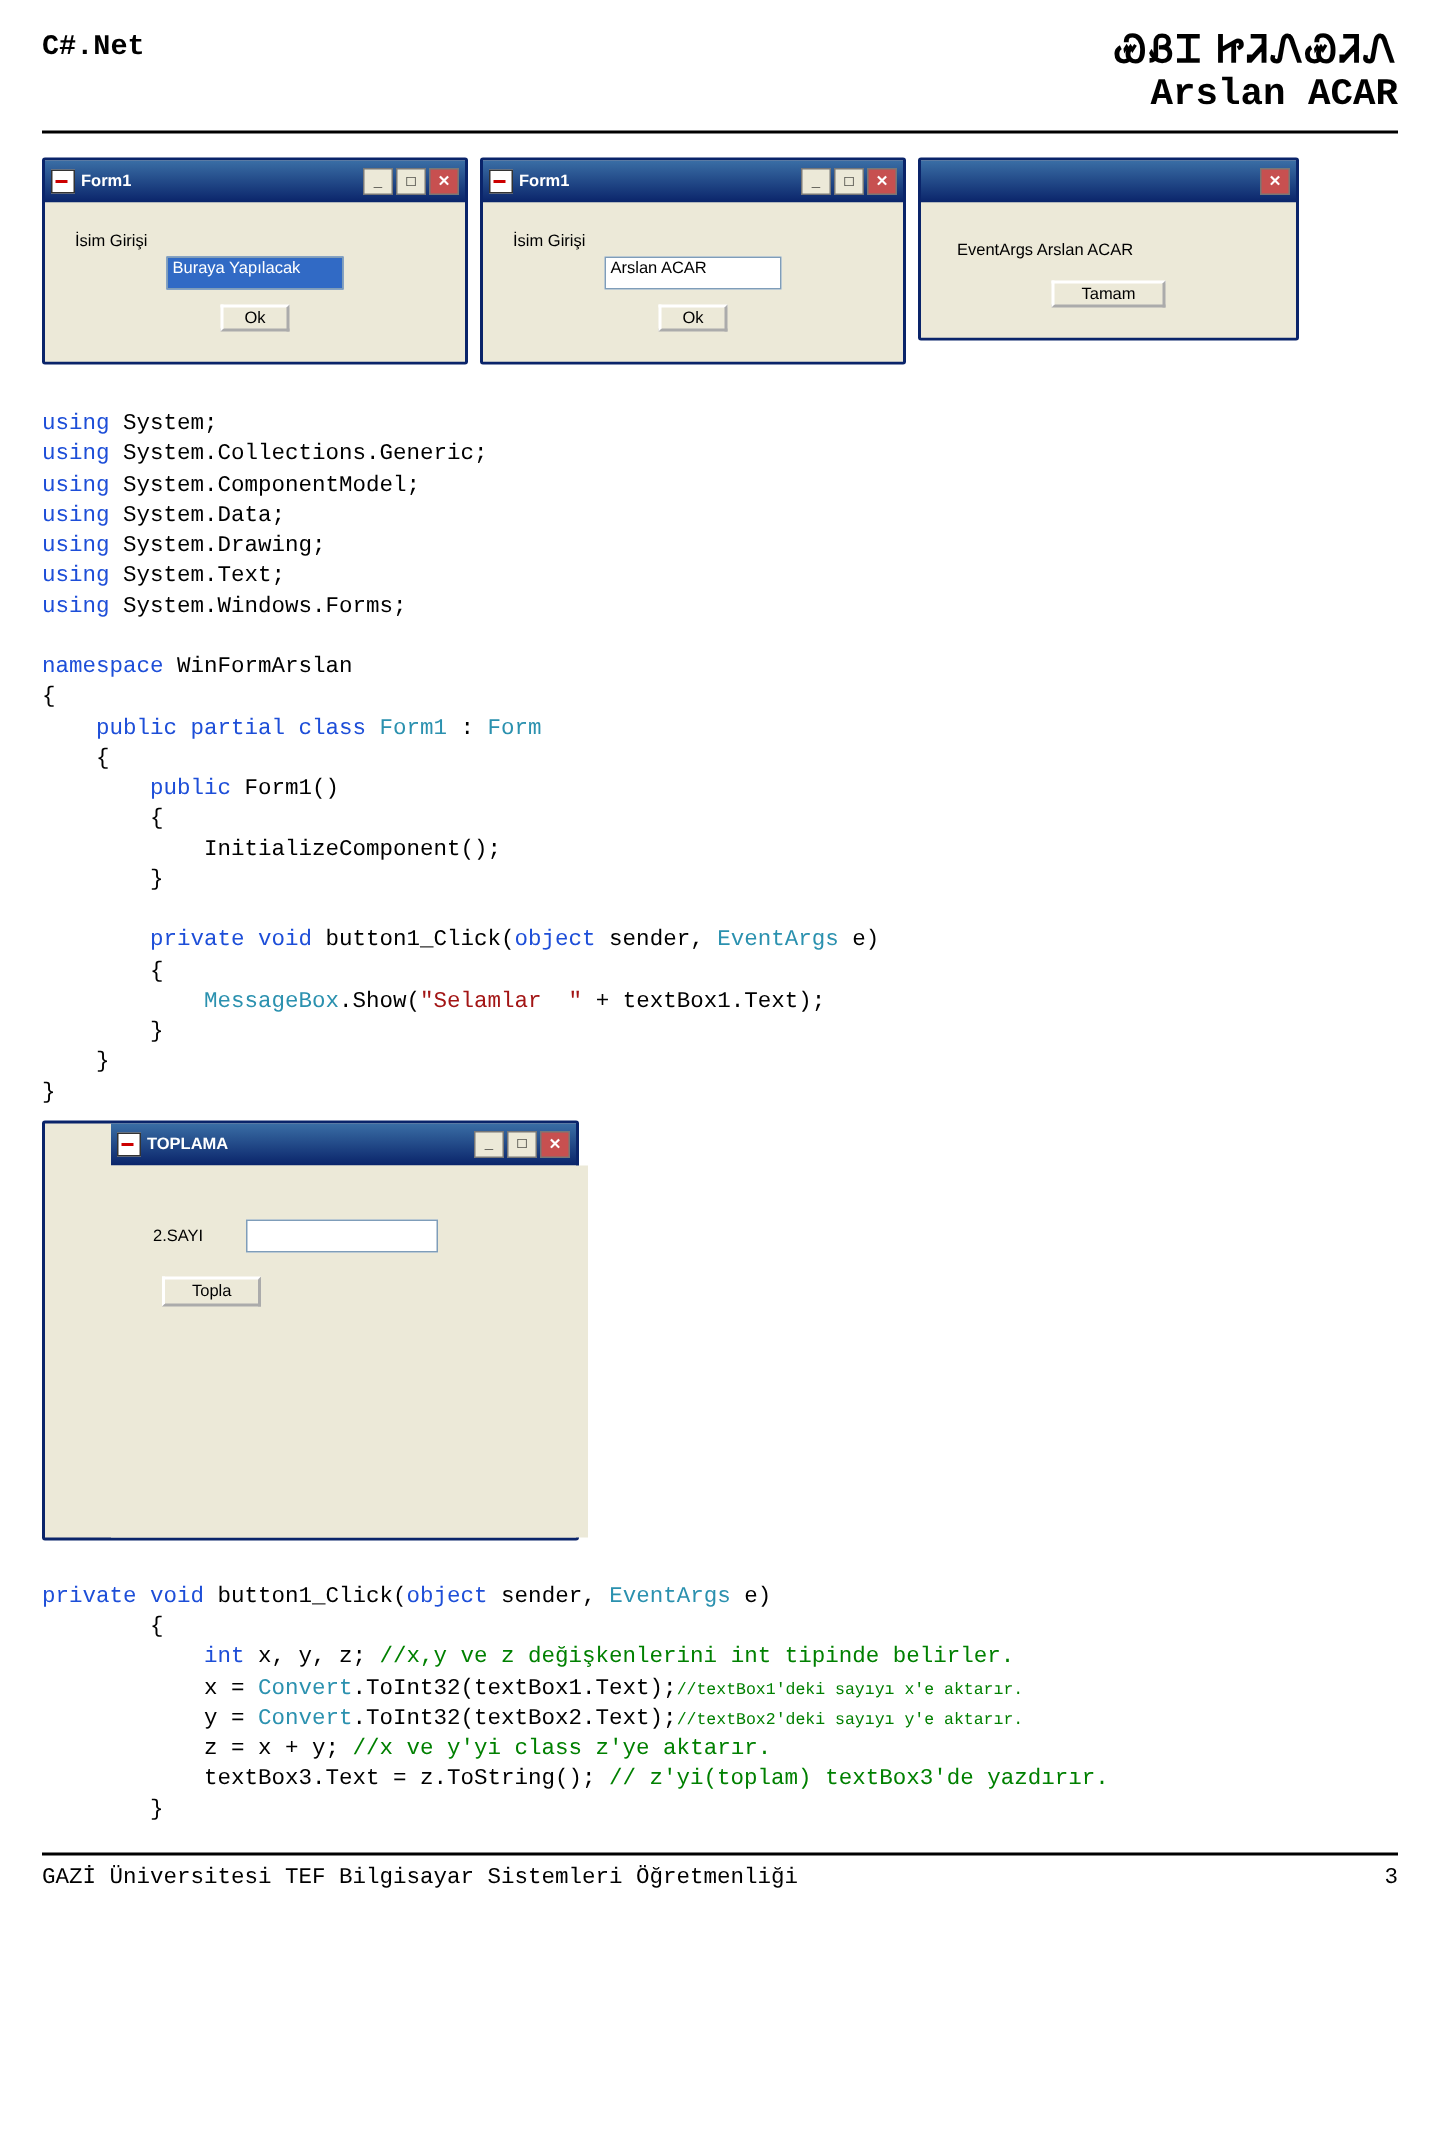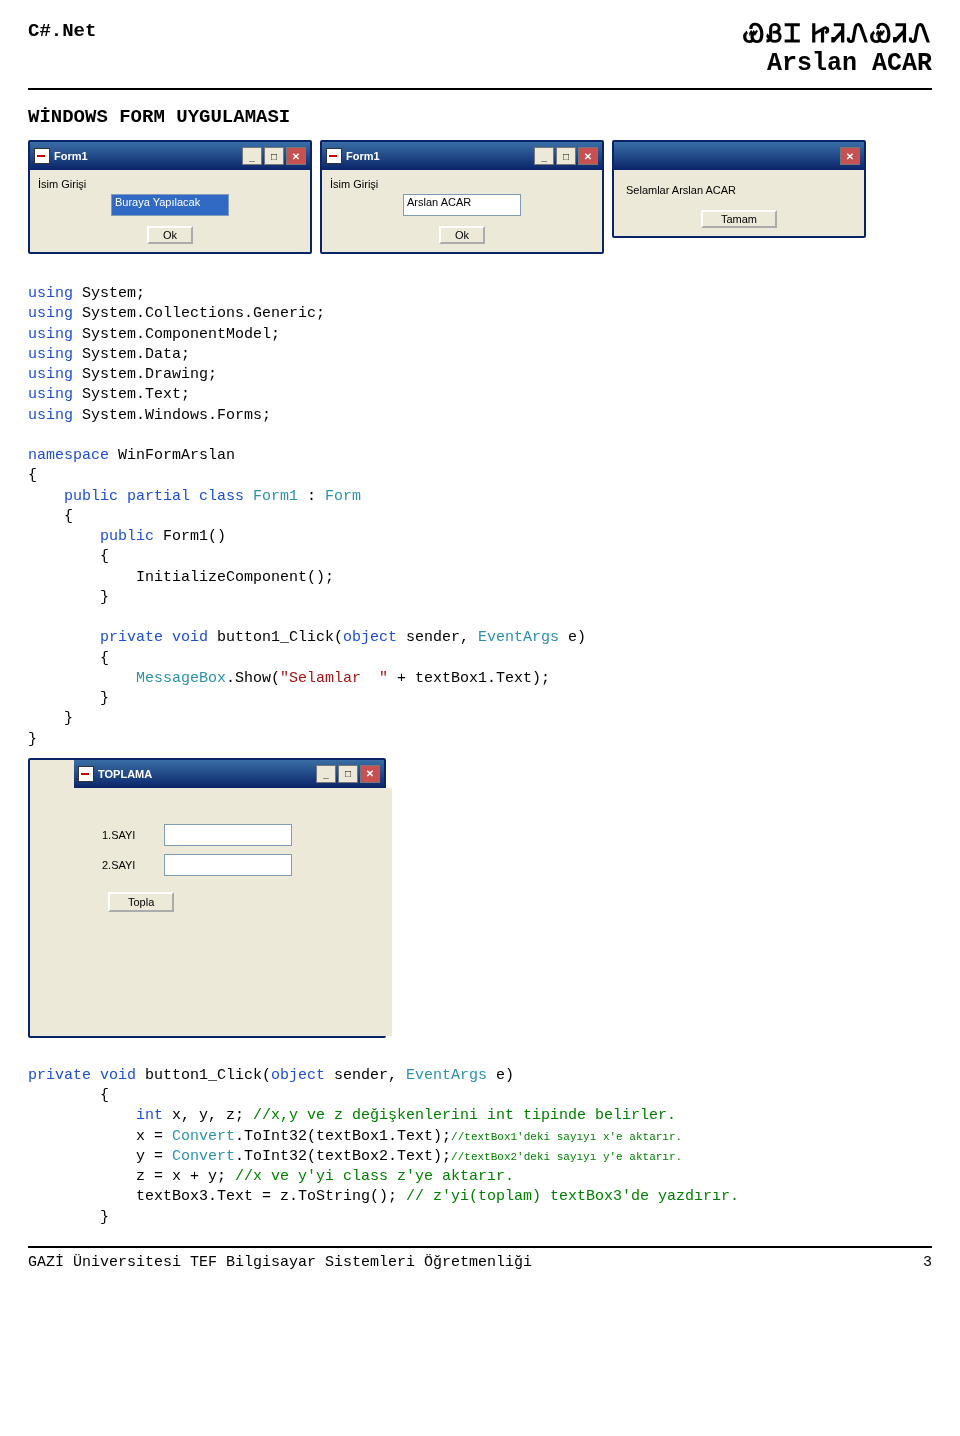--- a/index.html
+++ b/index.html
@@ -72,21 +72,21 @@
     content:""; position:absolute; left:2px; top:6px; width:8px; height:2px; background:#c00;
   }
   .win .winbtns { display:flex; gap:2px; }
   .win .wb {
     width:18px; height:16px; background:#ece9d8; border:1px solid #777;
     display:flex; align-items:center; justify-content:center;
     font-size:10px; color:#000; font-weight:bold; cursor:default;
   }
   .win .wb.close { background:#c75050; color:#fff; }
   .win .client {
-    padding: 8px;
+    padding: 20px;
     background: #ece9d8;
   }
   .lbl {
     font-size:11px; color:#000; display:block; margin-bottom:4px;
   }
   .txtbox {
     background:#fff; border:1px solid #7f9db9; height:18px;
     padding:1px 3px; font-size:11px; width:110px; display:inline-block;
   }
   .txtbox.sel { background:#316ac5; color:#fff; }
@@ -132,21 +132,20 @@
 <div class="page">
   <div class="hdr">
     <div class="hdr-left">C#.Net</div>
     <div class="hdr-right">
       <div class="script">ᏯᏰᏆ  ᏥᏘᏁᏯᏘᏁ</div>
       <div class="name">Arslan ACAR</div>
     </div>
   </div>
   <hr class="hrule">
 
-  <div class="section-title">WİNDOWS FORM UYGULAMASI</div>
 
   <div class="forms-row">
 
     <div class="win w1">
       <div class="titlebar">
         <span class="ttext">
             <span class="icn"></span>
             <span>Form1</span>
           </span>
         <span class="winbtns">
@@ -186,21 +185,21 @@
     </div>
 
     <div class="win w3">
       <div class="titlebar">
         <span class="ttext">&nbsp;</span>
         <span class="winbtns">
           <span class="wb close">✕</span>
         </span>
       </div>
       <div class="client">
-        <div style="padding:6px 4px 14px 4px;">Selamlar  Arslan ACAR</div>
+        <div style="padding:6px 4px 14px 4px;">EventArgs  Arslan ACAR</div>
         <div style="text-align:center;">
           <span class="wbtn" style="padding:1px 18px;">Tamam</span>
         </div>
       </div>
     </div>
   </div>
 
   <div class="code"><span class="kw">using</span><span> System;</span>
 <span class="kw">using</span><span> System.Collections.Generic;</span>
 <span class="kw">using</span><span> System.ComponentModel;</span>
@@ -234,24 +233,20 @@
         </span>
       <span class="winbtns">
         <span class="wb">_</span>
         <span class="wb">□</span>
         <span class="wb close">✕</span>
       </span>
     </div>
     <div class="client">
       <div style="height:14px;"></div>
       <div class="frow">
-        <span class="flab">1.SAYI</span>
-        <span class="txtbox"></span>
-      </div>
-      <div class="frow">
         <span class="flab">2.SAYI</span>
         <span class="txtbox"></span>
       </div>
       <div class="topbtn-row">
         <span class="wbtn" style="padding:2px 18px;">Topla</span>
       </div>
     </div>
   </div>
 
   <div class="code"><span class="kw">private void</span><span> button1_Click(</span><span class="kw">object</span><span> sender, </span><span class="tp">EventArgs</span><span> e)</span>

